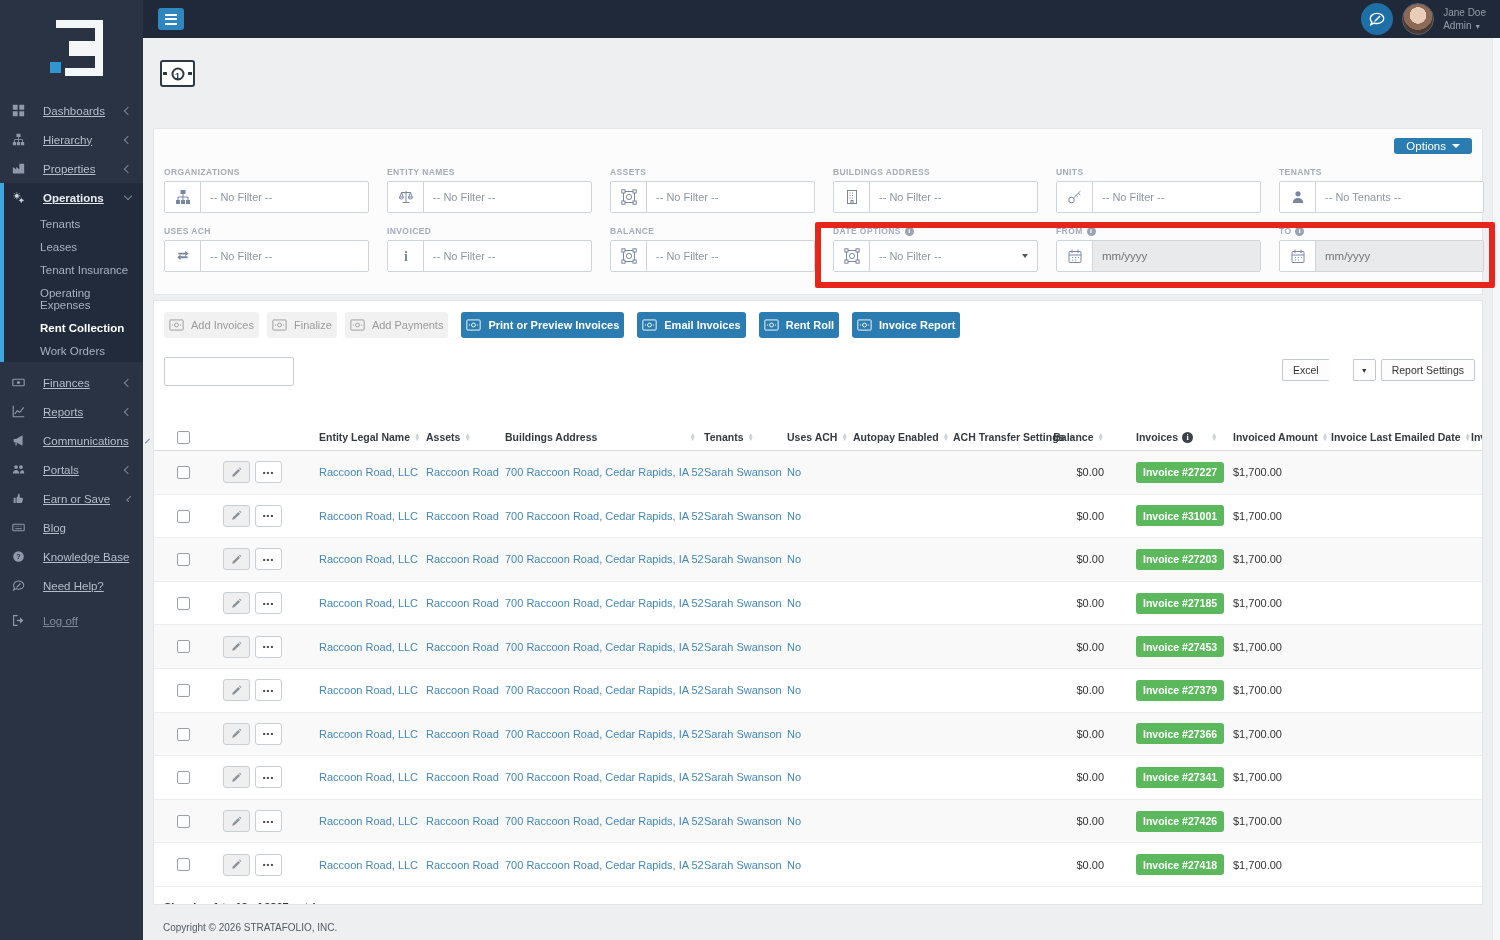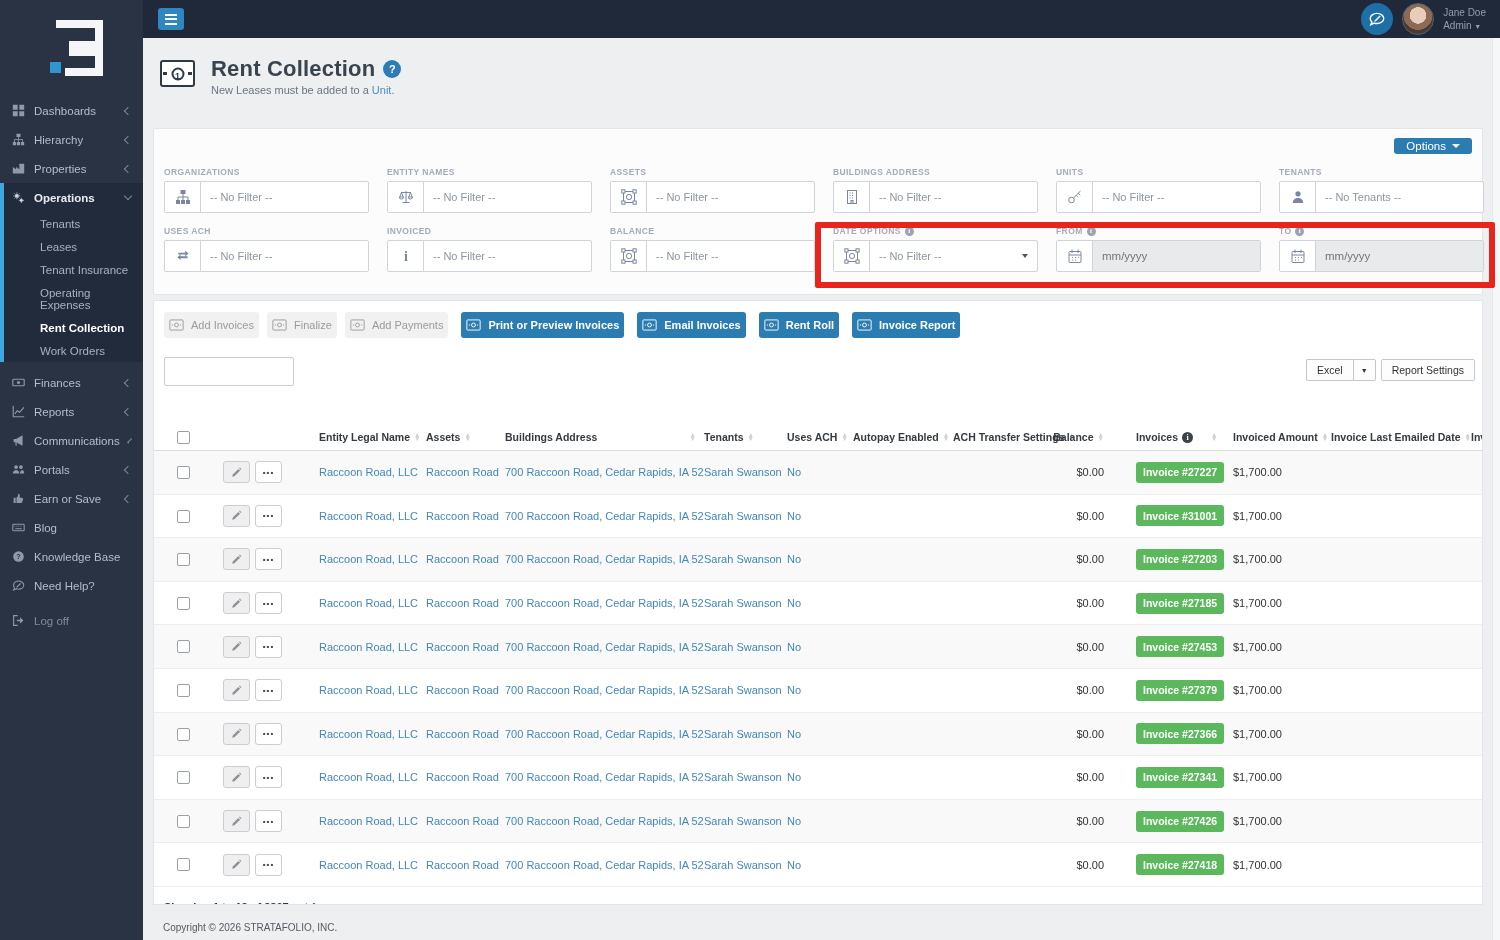--- a/index.html
+++ b/index.html
@@ -3,21 +3,21 @@
 <meta charset="utf-8">
 <style>
   * { margin:0; padding:0; box-sizing:border-box; }
   html,body { width:1500px; height:940px; overflow:hidden; }
   body { font-family:"Liberation Sans", sans-serif; background:#edeff1; color:#333; }
   .app { position:relative; width:1500px; height:940px; background:#edeff1; overflow:hidden; }
 
   
   .sidebar { position:absolute; left:0; top:0; width:143px; height:940px; background:#2a3343; z-index:3; }
   .logo-wrap { height:96px; display:flex; align-items:center; justify-content:center; }
-  .side-item { display:flex; align-items:center; gap:9px; padding:8px 12px; color:#b3bdcb; font-size:11.5px; cursor:pointer; }
+  .side-item { display:flex; align-items:center; gap:18px; padding:8px 12px; color:#b3bdcb; font-size:11.5px; cursor:pointer;text-decoration:underline; }
   .side-item .lab { white-space:nowrap; }
   .side-item svg { width:13px; height:13px; flex:0 0 13px; color:#8e99ab; }
   .chev { margin-left:auto; width:6px; height:6px; border-left:1.5px solid #7c8798; border-bottom:1.5px solid #7c8798; transform:rotate(45deg); }
   .chev.down { transform:rotate(-45deg); margin-top:-3px; }
   .ops-section { background:#222b3b; border-left:4px solid #3da8e0; }
   .ops-section .side-item { padding-left:8px; color:#e8ecf1; font-weight:bold; }
   .ops-section .side-item svg { color:#cfd6df; }
   .sub-item { display:block; padding:5.5px 8px 5.5px 36px; font-size:11.5px; color:#a7b1c0; cursor:pointer; }
   .sub-item.active { color:#ffffff; font-weight:bold; }
   .side-bottom { margin-top:6px; }
@@ -69,21 +69,21 @@
   .table-panel { position:absolute; left:10px; top:262px; width:1330px; height:605px; background:#ffffff; border:1px solid #e3e6e8; overflow:hidden; }
   .btn-row { display:flex; gap:8px; padding:11px 0 0 10px; }
   .tbtn { height:26px; border-radius:3px; font-size:11px; font-family:inherit; display:flex; align-items:center; gap:7px; padding:0 5px; border:none; cursor:pointer; white-space:nowrap; }
   .tbtn svg { width:15px; height:12px; }
   .tbtn.disabled { background:#f1f1f1; color:#9b9b9b; cursor:default; }
   .tbtn.primary { background:#2b7cb0; color:#fff; font-weight:bold; }
   .tbtn.primary + .tbtn.primary { margin-left:5px; }
   .search-input { position:absolute; left:10px; top:56px; width:130px; height:29px; border:1px solid #c9ced3; border-radius:2px; font-size:12px; padding:0 6px; font-family:inherit; }
   .export-group { position:absolute; right:7px; top:58px; display:flex; align-items:center; gap:5px; }
   .exp-btn { height:22px; background:#fdfdfd; border:1px solid #c3c8cc; color:#333; font-size:10.5px; font-family:inherit; padding:0 10px; cursor:pointer; border-radius:2px; }
-  .split { display:flex; }
+  .split { display:flex;gap:24px; }
   .split .exp-btn:first-child { border-right:none; border-radius:2px 0 0 2px; }
   .split .exp-btn:last-child { border-radius:0 2px 2px 0; padding:0 7px; font-size:7px; }
 
   .tgrid { display:grid; grid-template-columns:45px 120px 107px 79px 199px 83px 66px 100px 105px 46px 129px 98px 140px 40px; align-items:center; }
   .thead { position:absolute; left:0; top:123px; width:1330px; height:27px; border-bottom:1px solid #d9dde0; background:#fff; font-size:10.5px; font-weight:bold; color:#343a40; }
   .th { display:flex; align-items:center; gap:4px; white-space:nowrap; overflow:visible; cursor:pointer; }
   .sort { display:inline-flex; flex-direction:column; line-height:.55; font-size:6.5px; color:#ccd1d6; }
   .th.right { justify-content:flex-end; }
   .inf-dark { display:inline-flex; width:11px; height:11px; border-radius:50%; background:#3b4248; color:#fff; font-size:8px; font-weight:bold; align-items:center; justify-content:center; font-family:"Liberation Serif",serif; font-style:normal; }
 
@@ -256,24 +256,20 @@
   </header>
 
   <main class="content">
 
     <div class="page-header">
       <div class="money-icon-lg">
           <span class="tick-l"></span>
           <span class="c">1</span>
           <span class="tick-r"></span>
         </div>
-      <div class="title-block">
-        <h1>Rent Collection</h1><span class="help-circle">?</span>
-        <div class="subtitle"><span>New Leases must be added to a </span><a>Unit</a><span>.</span></div>
-      </div>
     </div>
 
     <section class="filter-panel">
       <button class="options-btn">
           <span>Options</span>
           <span class="dcaret"></span>
         </button>
       <div class="filter-grid">
 
         <div class="fcell">

